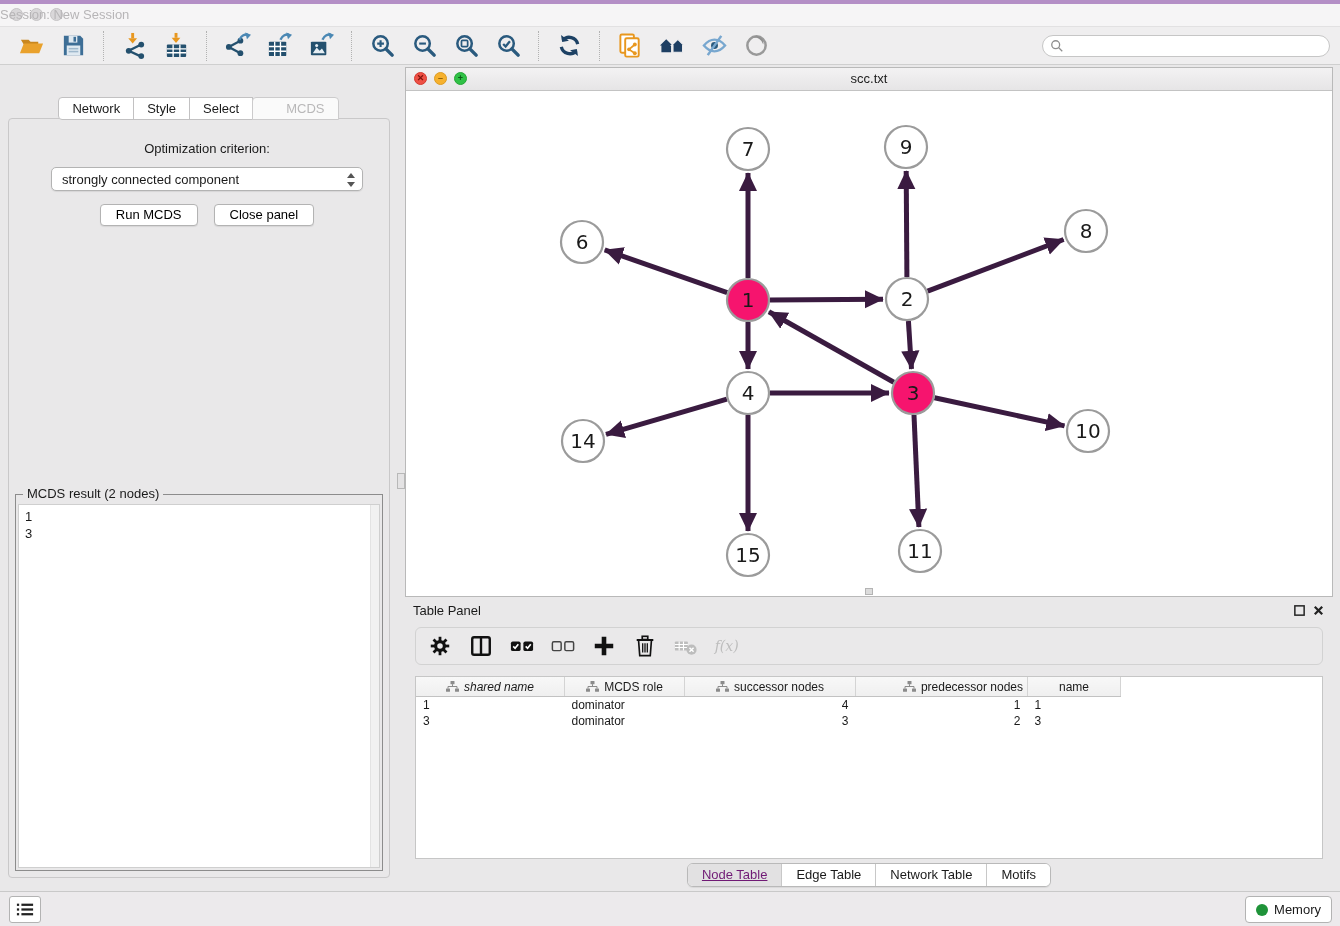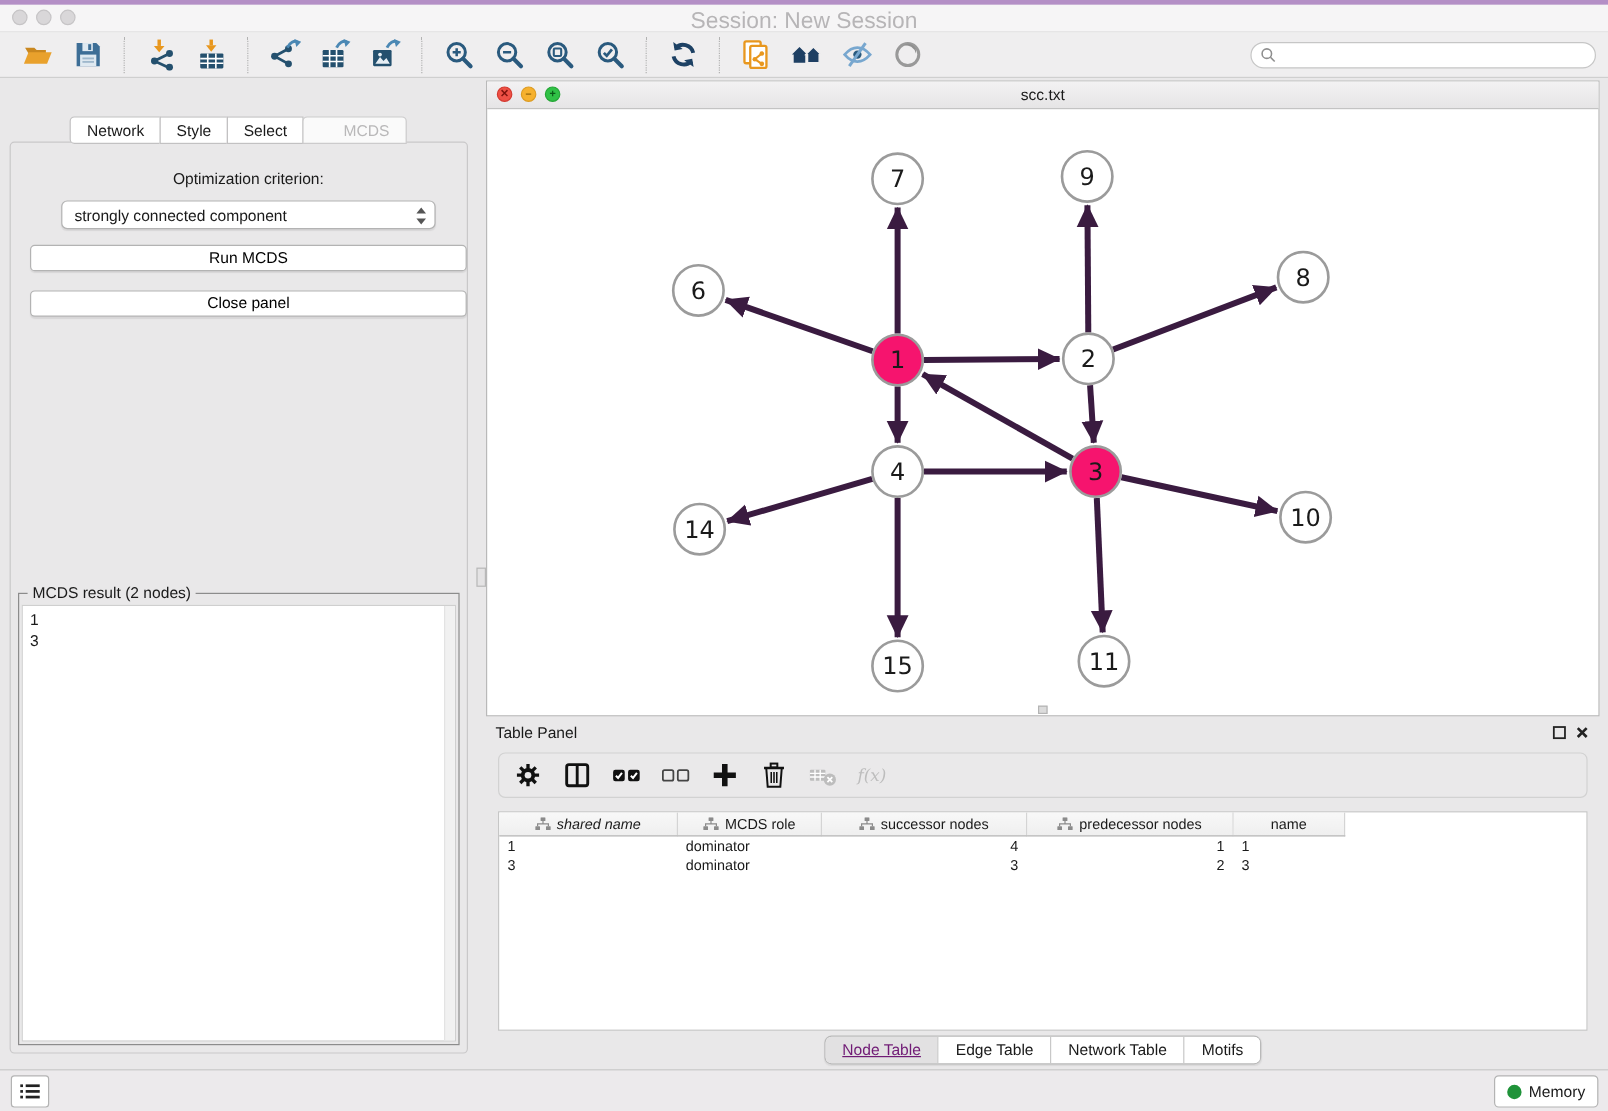--- a/index.html
+++ b/index.html
@@ -3,21 +3,21 @@
 <meta charset="utf-8">
 <style>
   html,body{margin:0;padding:0;background:#cfcfcf;}
   .app{position:relative;width:1340px;height:926px;background:#e9e8e9;font-family:"Liberation Sans",sans-serif;
        color:#1a1a1a;overflow:hidden;-webkit-font-smoothing:antialiased;}
   
   .macstrip{height:4px;background:#b48fc6;}
   .titlebar{position:relative;height:22px;background:#f6f5f6;border-bottom:1px solid #e2e1e2;}
   .traffic{position:absolute;left:10px;top:4px;display:flex;gap:7px;}
   .traffic .dot{width:13px;height:13px;border-radius:50%;background:#d9d7d9;border:1px solid #c6c4c6;box-sizing:border-box;}
-  .win-title{position:absolute;left:0;right:0;top:3px;text-align:center;font-size:19px;color:#b7b5b7;}
+  .win-title{position:absolute;left:0;right:0;top:3px;text-align:left;font-size:13px;color:#b7b5b7;}
   
   .toolbar{position:relative;height:37px;background:#efeeef;border-bottom:1px solid #cfcfcf;display:flex;align-items:center;padding:0 10px;}
   .tbtn{width:32px;height:32px;display:flex;align-items:center;justify-content:center;margin:0 5px;}
   .tbtn svg{width:27px;height:27px;}
   .tsep{width:0;height:30px;border-left:1px dotted #b2b2b2;margin:0 9px;}
   .search{margin-left:auto;width:288px;height:22px;background:#fff;border:1px solid #c6c6c6;border-radius:12px;
           display:flex;align-items:center;padding:0 7px;gap:4px;box-sizing:border-box;}
   .search svg{width:14px;height:14px;flex:0 0 auto;}
   .search input{border:none;outline:none;flex:1;font-size:12px;font-family:"Liberation Sans",sans-serif;background:transparent;}
   
@@ -30,21 +30,21 @@
   .cp-tabs{position:absolute;left:0;right:0;top:33px;display:flex;justify-content:center;z-index:3;}
   .seg{height:21px;line-height:21px;padding:0 13px;font-size:13px;background:#fff;border:1px solid #c2c1c2;margin-left:-1px;}
   .seg.first{border-radius:4px 0 0 4px;margin-left:0;}
   .seg.last{border-radius:0 4px 4px 0;}
   .seg.sel{background:#fafafa;color:#b9b8b9;border-color:#cccbcc;border-radius:4px 4px 0 0;padding-left:33px;}
   .cp-body{position:absolute;left:8px;right:7px;top:54px;bottom:14px;background:#e9e8e9;border:1px solid #c9c8c9;border-radius:4px;padding-left:16px;}
   .opt-label{margin-top:22px;text-align:center;font-size:13px;}
   .combo{position:relative;margin:11px auto 0;width:312px;height:24px;background:#fff;border:1px solid #b3b3b3;border-radius:5px;
          box-sizing:border-box;display:flex;align-items:center;padding:0 22px 0 10px;font-size:13px;box-shadow:0 1px 1px rgba(0,0,0,.08);}
   .combo svg{position:absolute;right:6px;top:4px;width:10px;height:16px;}
-  .btnrow{display:flex;justify-content:center;gap:16px;margin-top:13px;flex-direction:column;}
+  .btnrow{display:flex;justify-content:center;gap:16px;margin-top:13px;}
   .btn{height:22px;line-height:20px;padding:0 15px;background:#fff;border:1px solid #b3b3b3;border-radius:4px;font-size:13px;
        box-shadow:0 1px 1px rgba(0,0,0,.08);}
   .resultbox{position:absolute;left:6px;right:6px;top:375px;bottom:6px;border:1px solid #8c8c8c;}
   .resultbox .legend{position:absolute;top:-9px;left:7px;background:#e9e8e9;padding:0 4px;font-size:13px;}
   .resultbox .inner{position:absolute;left:2px;right:2px;top:9px;bottom:2px;background:#fff;border:1px solid #cfcfcf;}
   .resultbox .lines{padding:3px 6px;font-size:13px;line-height:17px;white-space:pre;}
   .resultbox .scroll{position:absolute;right:0;top:0;bottom:0;width:8px;background:#f1f1f1;border-left:1px solid #e3e3e3;}
   
   .vsplit{position:absolute;left:397px;top:0;width:8px;height:100%;}
   .vsplit .grip{position:absolute;left:0;top:409px;width:8px;height:16px;background:#e4e3e4;border:1px solid #b8b8b8;box-sizing:border-box;}
@@ -438,21 +438,21 @@
                     <path d="M6.5 3.2v2.3M2 7.5V5.5h9v2" stroke="#8b8b8b" fill="none"></path>
                   </svg><span>MCDS role</span></th>
                 <th style="width: 162px;"><svg class="hicon" width="13" height="12" viewBox="0 0 13 12">
                     <g fill="#8b8b8b">
                       <rect x="4.5" y="0" width="4" height="3.2" rx="0.5"></rect>
                       <rect x="0" y="7.5" width="4" height="3.2" rx="0.5"></rect>
                       <rect x="9" y="7.5" width="4" height="3.2" rx="0.5"></rect>
                     </g>
                     <path d="M6.5 3.2v2.3M2 7.5V5.5h9v2" stroke="#8b8b8b" fill="none"></path>
                   </svg><span>successor nodes</span></th>
-                <th style="width: 163px;"><svg class="hicon" width="13" height="12" viewBox="0 0 13 12">
+                <th style="width: 163px; text-align: right;"><svg class="hicon" width="13" height="12" viewBox="0 0 13 12">
                     <g fill="#8b8b8b">
                       <rect x="4.5" y="0" width="4" height="3.2" rx="0.5"></rect>
                       <rect x="0" y="7.5" width="4" height="3.2" rx="0.5"></rect>
                       <rect x="9" y="7.5" width="4" height="3.2" rx="0.5"></rect>
                     </g>
                     <path d="M6.5 3.2v2.3M2 7.5V5.5h9v2" stroke="#8b8b8b" fill="none"></path>
                   </svg><span>predecessor nodes</span></th>
                 <th style="width: 84px;"><span>name</span></th>
               </tr>
             </thead>

